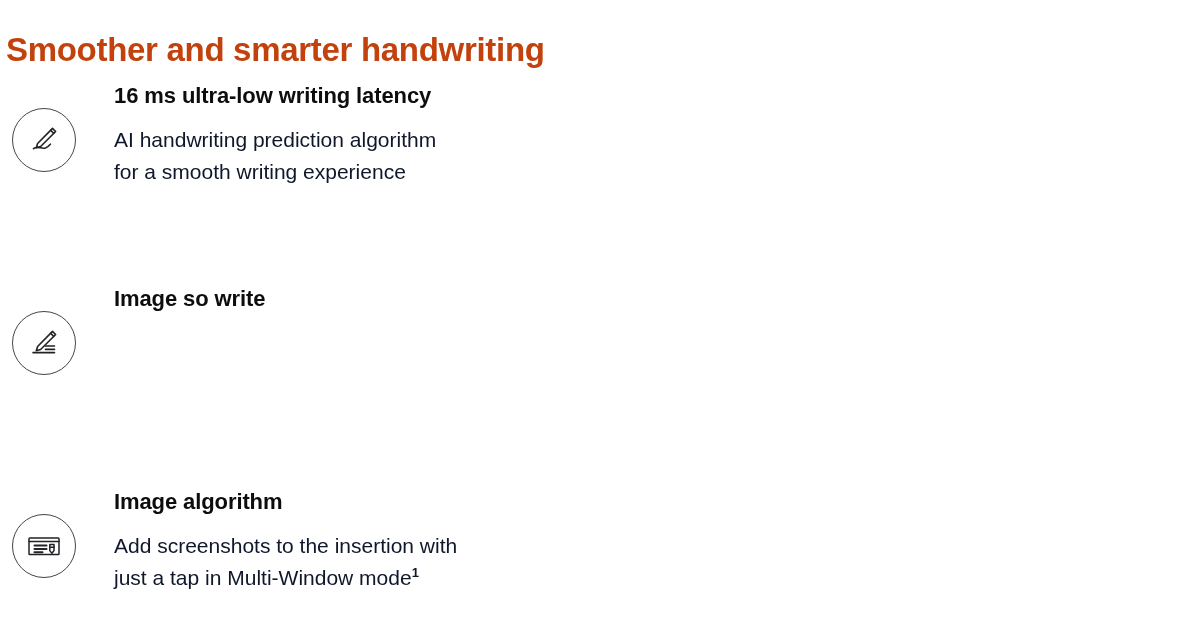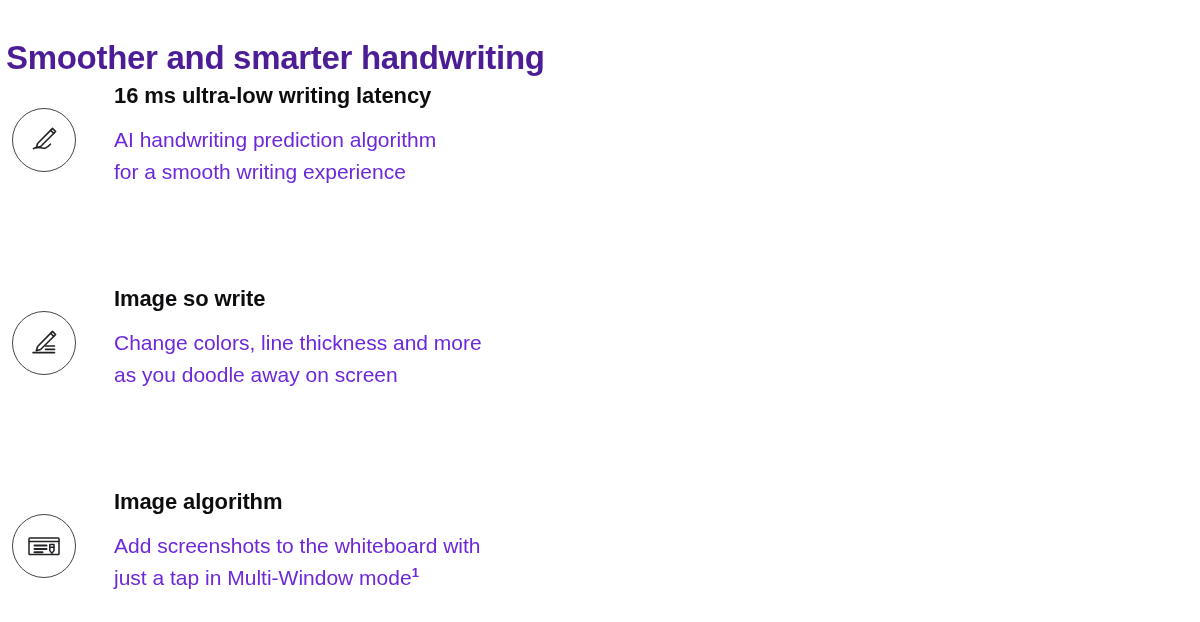--- a/index.html
+++ b/index.html
@@ -19,26 +19,26 @@
   .page {
     position: relative;
     width: 1200px;
     height: 622px;
     box-sizing: border-box;
   }
 
   .page-title {
     position: absolute;
     left: 6px;
-    top: 14px;
+    top: 6px;
     font-size: 33px;
     font-weight: 700;
     letter-spacing: -0.3px;
     line-height: 44px;
-    color: #4c1d95;
+    color: #c2410c;
     white-space: nowrap;
   }
 
   .features-grid {
     position: absolute;
     left: 0;
     top: 72px;
     width: 1164px;
     display: grid;
     grid-template-columns: 675px 525px;
@@ -89,21 +89,21 @@
     letter-spacing: -0.1px;
     color: #0d0d0f;
     margin: 0 0 14px 0;
     white-space: nowrap;
   }
 
   .feature-desc {
     font-size: 21px;
     font-weight: 400;
     line-height: 32px;
-    color: #6d28d9;
+    color: #0f172a;
     margin: 0;
     max-width: 560px;
     white-space: pre-line;
   }
 
   .feature-desc sup {
     font-size: 0.62em;
     vertical-align: super;
     line-height: 0;
     font-weight: 700;
@@ -147,22 +147,20 @@
             <path d="M28.5 8.4 L31.6 11.5 L16.6 26.5 L12.3 27.8 L13.6 23.5 Z"></path>
             <path d="M26.6 10.3 L29.7 13.4"></path>
             <path d="M21.5 23.0 L30.5 23.0"></path>
             <path d="M21.5 26.4 L30.5 26.4"></path>
             <path d="M9.0 29.6 L30.5 29.6"></path>
           </svg>
         </div>
       </div>
       <div class="feature-text">
         <div class="feature-title">Image so write</div>
-        <p class="feature-desc">Change colors, line thickness and more
-as you doodle away on screen</p>
       </div>
     </div>
 
     <div class="feature col-right">
       
       
     </div>
 
     <div class="feature col-left">
       <div class="feature-icon-wrap">
@@ -173,21 +171,21 @@
             <path d="M9.5 18.6 L21.5 18.6" stroke-width="2"></path>
             <path d="M9.5 22.0 L21.5 22.0" stroke-width="2"></path>
             <path d="M9.5 25.2 L17.5 25.2" stroke-width="2"></path>
             <path d="M24.8 17.6 L29.0 17.6 L29.0 23.6 L26.9 26.2 L24.8 23.6 Z"></path>
             <path d="M24.8 20.2 L29.0 20.2"></path>
           </svg>
         </div>
       </div>
       <div class="feature-text">
         <div class="feature-title">Image algorithm</div>
-        <p class="feature-desc"><span>Add screenshots to the whiteboard with
+        <p class="feature-desc"><span>Add screenshots to the insertion with
 just a tap in Multi-Window mode</span><sup>1</sup></p>
       </div>
     </div>
 
     <div class="feature col-right">
       
       
     </div>
 
   </div>

